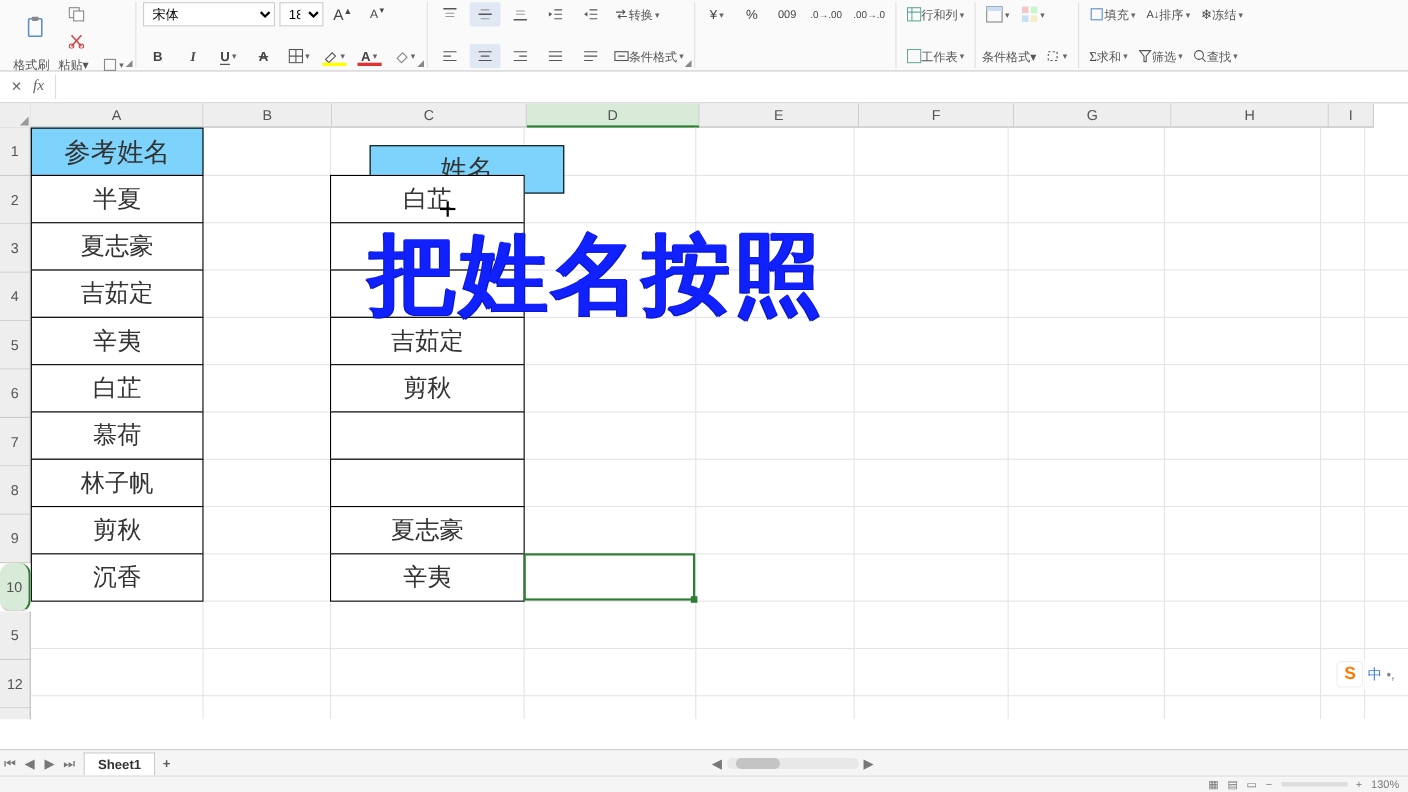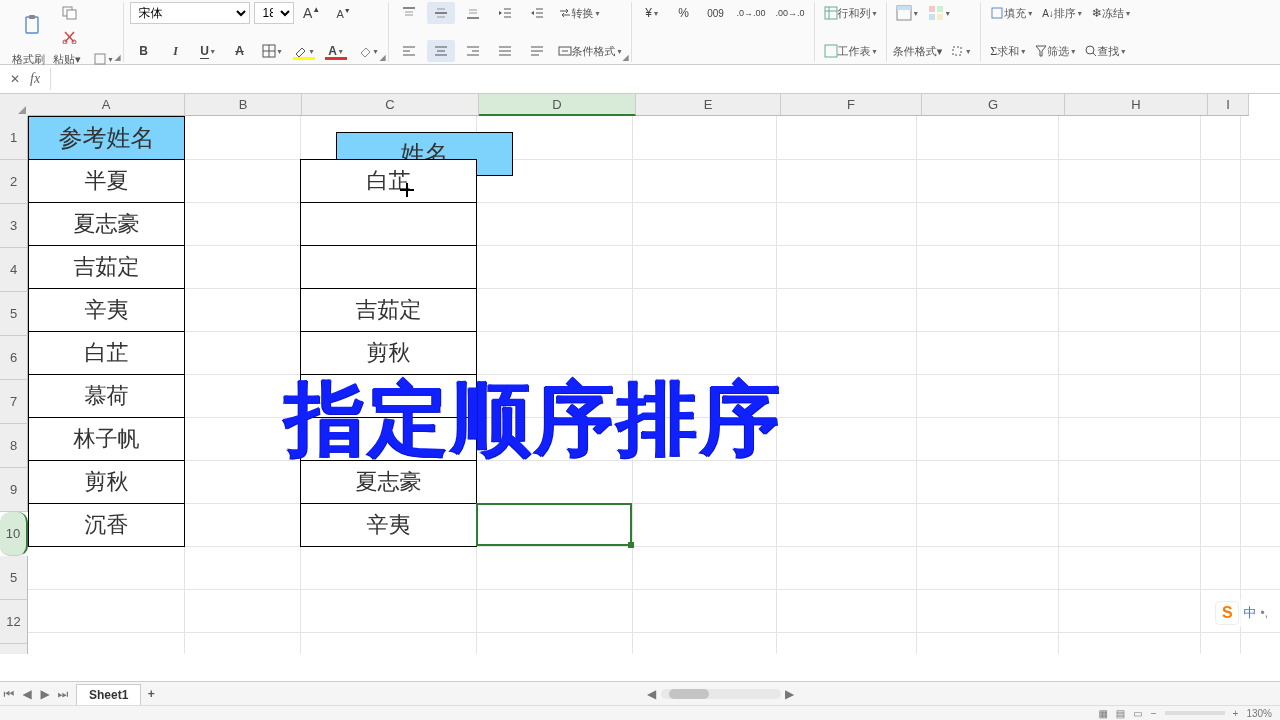--- a/index.html
+++ b/index.html
@@ -452,21 +452,21 @@
       <div class="cell dat" style="left: 272px; top: 172px; width: 177px; height: 44px;">吉茹定</div>
       <div class="cell dat" style="left: 272px; top: 215px; width: 177px; height: 44px;">剪秋</div>
       <div class="cell dat" style="left: 272px; top: 258px; width: 177px; height: 44px;"></div>
       <div class="cell dat" style="left: 272px; top: 301px; width: 177px; height: 44px;"></div>
       <div class="cell dat" style="left: 272px; top: 344px; width: 177px; height: 44px;">夏志豪</div>
       <div class="cell dat" style="left: 272px; top: 387px; width: 177px; height: 44px;">辛夷</div>
       <div class="sel" style="left: 448px; top: 387px; width: 156px; height: 43px;"></div>
       <div class="cursor-cross" style="left: 372px; top: 66.5px;"></div>
     </div>
 
-  <div class="overlay-text" style="top:285px;left:285px;font-size:80px">指定顺序排序</div>
+  <div class="overlay-text" style="top:115px;left:335px;font-size:80px">把姓名按照</div>
 
   <div class="ime-badge">
     <div class="logo">S</div>
     <span style="color:#3a7bd5;font-size:13px">中</span>
     <span style="color:#888">•,</span>
   </div>
 </div>
 
 <div class="sheetbar">
   <span class="navbtn">⏮</span>

